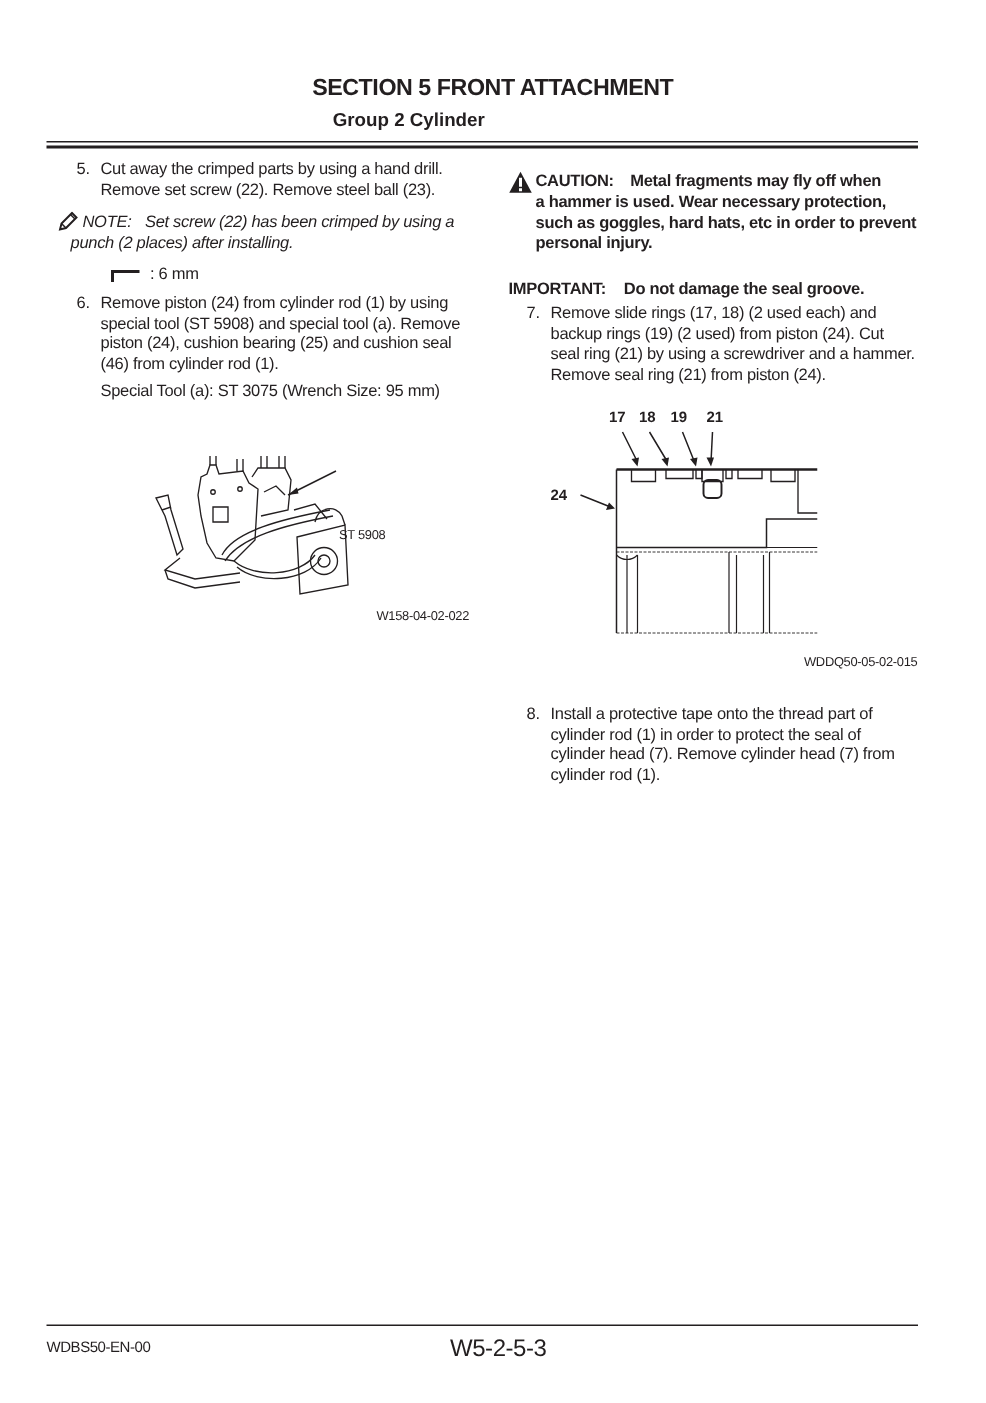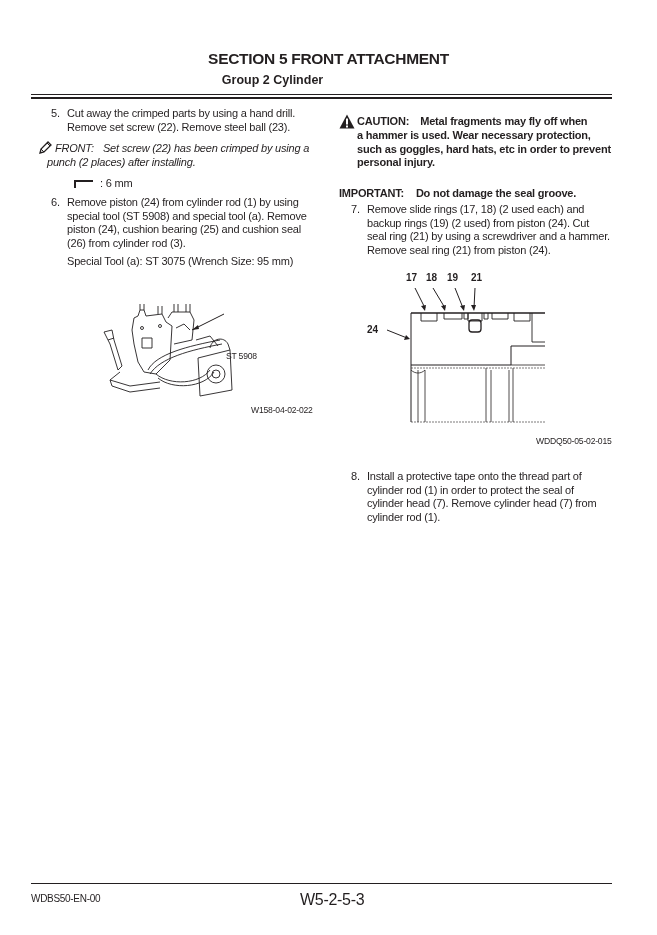--- a/index.html
+++ b/index.html
@@ -39,42 +39,42 @@
 
 <div class="abs body-txt note" style="left:38px; top:142px; width:290px;">
   <div style="display:flex; align-items:flex-start;">
     <span style="width:17px; flex:none; margin-top:-1px;">
       <svg width="15" height="14" viewBox="0 0 15 14">
         <path d="M2 12 L3 8 L10 1 L13 4 L6 11 Z" fill="#fff" stroke="#231f20" stroke-width="1.3"></path>
         <path d="M3 8 L6 11" stroke="#231f20" stroke-width="1"></path>
         <path d="M9 2 L12 5" stroke="#231f20" stroke-width="1"></path>
       </svg>
     </span>
-    <span style="margin-right:9px;">FRONT:</span>
+    <span style="margin-right:9px;">NOTE:</span>
     <span>Set screw (22) has been crimped by using a</span>
   </div>
   <div style="padding-left:9px;">punch (2 places) after installing.</div>
 </div>
 
 <div class="abs body-txt" style="left:74px; top:177px; display:flex; align-items:center;">
   <span style="margin-right:6px;">
     <svg width="20" height="8" viewBox="0 0 20 8">
       <path d="M1 8 L1 1 L19 1" fill="none" stroke="#231f20" stroke-width="2"></path>
     </svg>
   </span>
   <span>: 6 mm</span>
 </div>
 
 <div class="abs body-txt step" style="left:51px; top:196px; width:285px;">
   <span class="num">6.</span>
   <div>
     <div>Remove piston (24) from cylinder rod (1) by using</div>
     <div>special tool (ST 5908) and special tool (a). Remove</div>
     <div>piston (24), cushion bearing (25) and cushion seal</div>
-    <div>(26) from cylinder rod (3).</div>
+    <div>(46) from cylinder rod (1).</div>
     <div style="margin-top:5px;">Special Tool (a): ST 3075 (Wrench Size: 95 mm)</div>
   </div>
 </div>
 
 <div class="abs" style="left:100px; top:300px; width:160px; height:100px;">
   <svg width="160" height="100" viewBox="0 0 160 100">
     <g fill="none" stroke="#231f20" stroke-width="0.9">
 
       <path d="M4 32 L12 30 L14 40 L22 66 L18 70 L10 44 Z"></path>
       <path d="M8 40 L14 38"></path>

